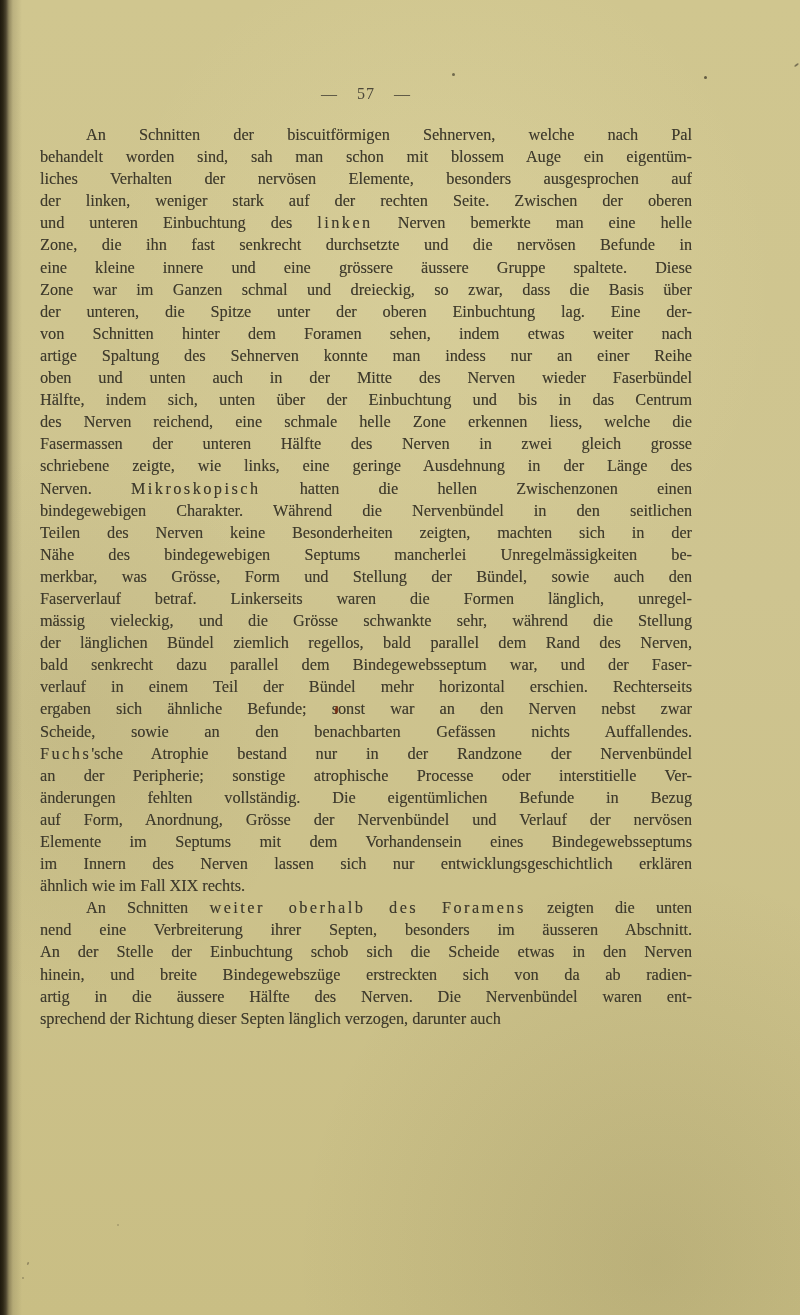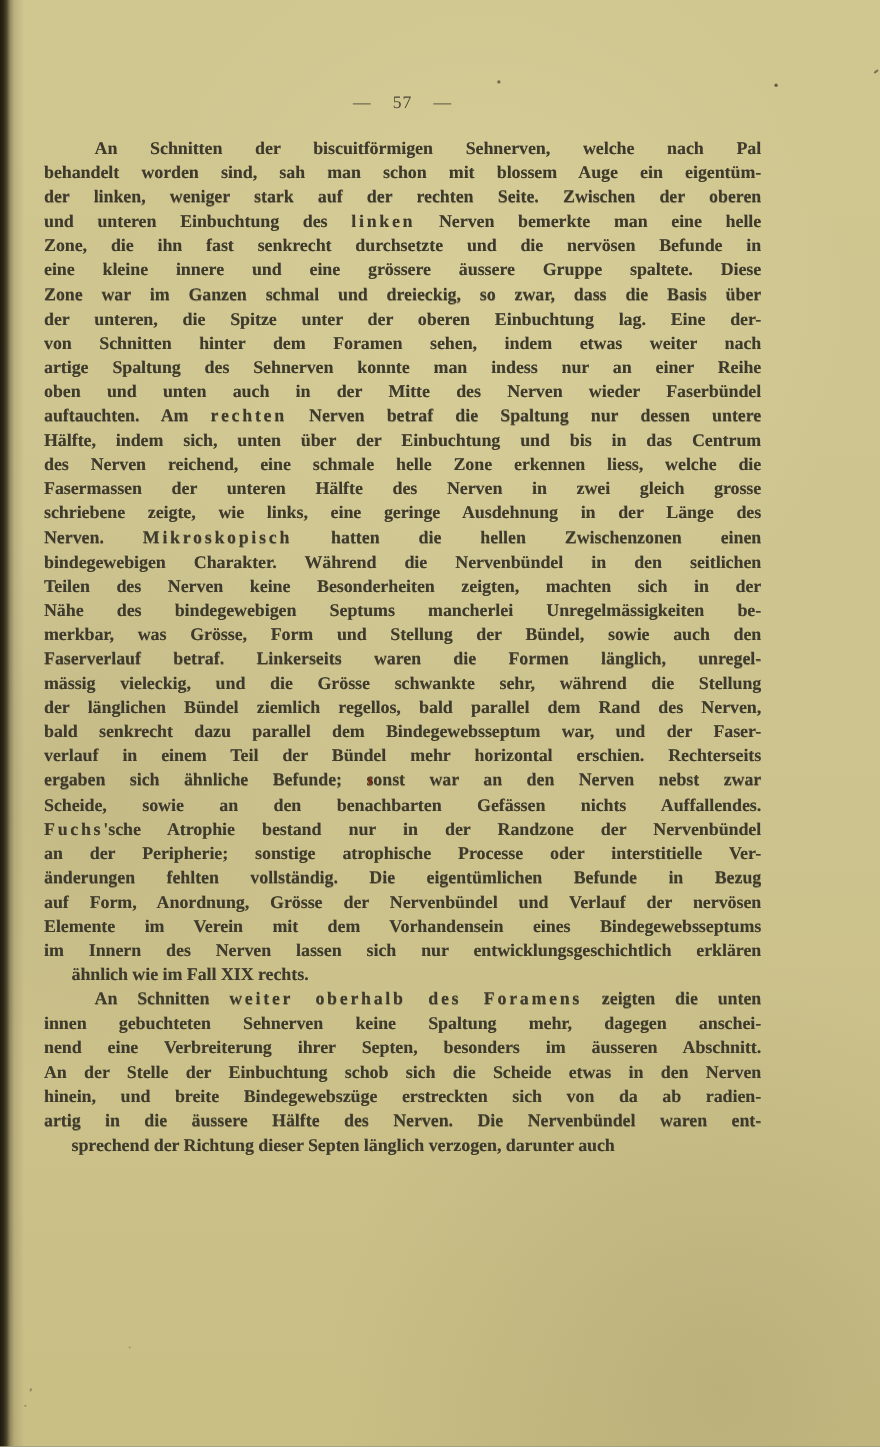--- a/index.html
+++ b/index.html
@@ -37,77 +37,75 @@
     text-align:center;
     font-size:16px;line-height:20px;
     color:var(--muted);
     word-spacing:14px;letter-spacing:1px;
   }
   .text-block{
     position:absolute;left:40px;top:124px;width:652px;z-index:2;
     font-size:16.2px;line-height:22.1px;
     color:var(--ink);
     text-shadow:0.2px 0.2px 0.4px rgba(62,58,44,0.45);
-    font-weight:bold;
   }
   .line{
     height:22.1px;
     overflow:hidden;
     text-align:justify;
     text-align-last:justify;
   }
-  .line.last{text-align-last:left;margin-left:25px;}
+  .line.last{text-align-last:left;}
   .line.indent{text-indent:46px;}
   .gesperrt{letter-spacing:2.5px;}
   .speck{position:absolute;z-index:4;border-radius:50%;}
 </style>
 </head>
 <body>
 
 <div class="page">
   <div class="edge-left"></div>
   <div class="page-number">— 57 —</div>
   <div class="text-block" id="text-block">
       <div class="line indent"><span>An Schnitten der biscuitförmigen Sehnerven, welche nach Pal</span></div>
       <div class="line"><span>behandelt worden sind, sah man schon mit blossem Auge ein eigentüm-</span></div>
+      <div class="line"><span>liches Verhalten der nervösen Elemente, besonders ausgesprochen auf</span></div>
       <div class="line"><span>der linken, weniger stark auf der rechten Seite. Zwischen der oberen</span></div>
       <div class="line"><span>und unteren Einbuchtung des </span><span class="gesperrt">linken</span><span> Nerven bemerkte man eine helle</span></div>
       <div class="line"><span>Zone, die ihn fast senkrecht durchsetzte und die nervösen Befunde in</span></div>
       <div class="line"><span>eine kleine innere und eine grössere äussere Gruppe spaltete. Diese</span></div>
       <div class="line"><span>Zone war im Ganzen schmal und dreieckig, so zwar, dass die Basis über</span></div>
       <div class="line"><span>der unteren, die Spitze unter der oberen Einbuchtung lag. Eine der-</span></div>
       <div class="line"><span>von Schnitten hinter dem Foramen sehen, indem etwas weiter nach</span></div>
       <div class="line"><span>artige Spaltung des Sehnerven konnte man indess nur an einer Reihe</span></div>
       <div class="line"><span>oben und unten auch in der Mitte des Nerven wieder Faserbündel</span></div>
-      <div class="line"><span>auftauchten. Am </span><span class="gesperrt">rechten</span><span> Nerven betraf die Spaltung nur dessen untere</span></div>
       <div class="line"><span>Hälfte, indem sich, unten über der Einbuchtung und bis in das Centrum</span></div>
       <div class="line"><span>des Nerven reichend, eine schmale helle Zone erkennen liess, welche die</span></div>
       <div class="line"><span>Fasermassen der unteren Hälfte des Nerven in zwei gleich grosse</span></div>
       <div class="line"><span>schriebene zeigte, wie links, eine geringe Ausdehnung in der Länge des</span></div>
       <div class="line"><span>Nerven. </span><span class="gesperrt">Mikroskopisch</span><span> hatten die hellen Zwischenzonen einen</span></div>
       <div class="line"><span>bindegewebigen Charakter. Während die Nervenbündel in den seitlichen</span></div>
       <div class="line"><span>Teilen des Nerven keine Besonderheiten zeigten, machten sich in der</span></div>
       <div class="line"><span>Nähe des bindegewebigen Septums mancherlei Unregelmässigkeiten be-</span></div>
       <div class="line"><span>merkbar, was Grösse, Form und Stellung der Bündel, sowie auch den</span></div>
       <div class="line"><span>Faserverlauf betraf. Linkerseits waren die Formen länglich, unregel-</span></div>
       <div class="line"><span>mässig vieleckig, und die Grösse schwankte sehr, während die Stellung</span></div>
       <div class="line"><span>der länglichen Bündel ziemlich regellos, bald parallel dem Rand des Nerven,</span></div>
       <div class="line"><span>bald senkrecht dazu parallel dem Bindegewebsseptum war, und der Faser-</span></div>
       <div class="line"><span>verlauf in einem Teil der Bündel mehr horizontal erschien. Rechterseits</span></div>
       <div class="line"><span>ergaben sich ähnliche Befunde; sonst war an den Nerven nebst zwar</span></div>
       <div class="line"><span>Scheide, sowie an den benachbarten Gefässen nichts Auffallendes.</span></div>
       <div class="line"><span class="gesperrt">Fuchs</span><span>'sche Atrophie bestand nur in der Randzone der Nervenbündel</span></div>
       <div class="line"><span>an der Peripherie; sonstige atrophische Processe oder interstitielle Ver-</span></div>
       <div class="line"><span>änderungen fehlten vollständig. Die eigentümlichen Befunde in Bezug</span></div>
       <div class="line"><span>auf Form, Anordnung, Grösse der Nervenbündel und Verlauf der nervösen</span></div>
-      <div class="line"><span>Elemente im Verein mit dem Vorhandensein eines Bindegewebsseptums</span></div>
+      <div class="line"><span>Elemente im Septums mit dem Vorhandensein eines Bindegewebsseptums</span></div>
       <div class="line"><span>im Innern des Nerven lassen sich nur entwicklungsgeschichtlich erklären</span></div>
       <div class="line last"><span>ähnlich wie im Fall XIX rechts.</span></div>
       <div class="line indent"><span>An Schnitten </span><span class="gesperrt">weiter oberhalb des Foramens</span><span> zeigten die unten</span></div>
-      <div class="line"><span>innen gebuchteten Sehnerven keine Spaltung mehr, dagegen anschei-</span></div>
       <div class="line"><span>nend eine Verbreiterung ihrer Septen, besonders im äusseren Abschnitt.</span></div>
       <div class="line"><span>An der Stelle der Einbuchtung schob sich die Scheide etwas in den Nerven</span></div>
       <div class="line"><span>hinein, und breite Bindegewebszüge erstreckten sich von da ab radien-</span></div>
       <div class="line"><span>artig in die äussere Hälfte des Nerven. Die Nervenbündel waren ent-</span></div>
       <div class="line last"><span>sprechend der Richtung dieser Septen länglich verzogen,  darunter auch</span></div>
     </div>
   <div id="specks">
       <div class="speck" style="left: 452px; top: 73px; width: 3px; height: 3px; background: rgb(79, 73, 54); opacity: 0.75; transform: rotate(0deg);"></div>
       <div class="speck" style="left: 704px; top: 76px; width: 3px; height: 3px; background: rgb(71, 65, 47); opacity: 0.8; transform: rotate(0deg);"></div>
       <div class="speck" style="left: 794px; top: 64px; width: 5px; height: 2px; background: rgb(85, 80, 60); opacity: 0.7; transform: rotate(-35deg);"></div>

